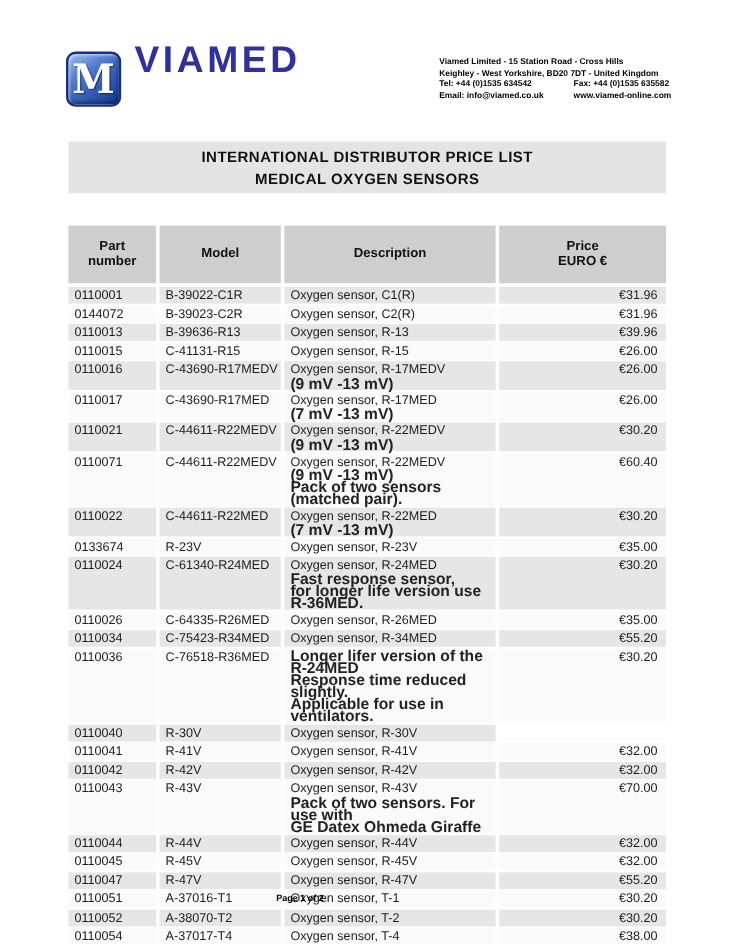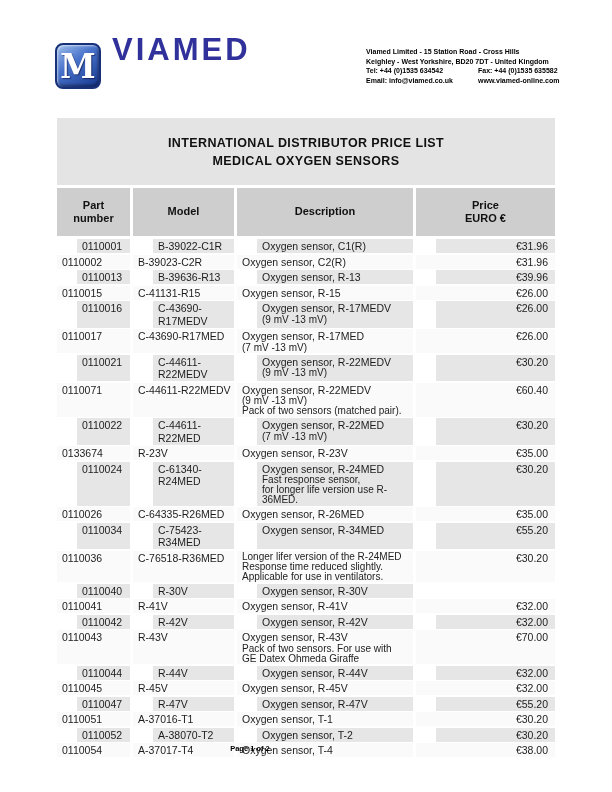--- a/index.html
+++ b/index.html
@@ -46,21 +46,21 @@
     font-size: 7px; line-height: 9.7px;
     font-weight: bold;
     color: #000000;
   }
   .address-split { display: flex; }
   .address-split .left-seg { width: 112px; }
 
   
   .title-band {
     position: absolute; left: 57px; top: 118px;
-    width: 498px; height: 67px;
+    width: 498px; height: 43px;
     background: #e4e4e4;
     display: flex; flex-direction: column;
     align-items: center; justify-content: center;
     text-align: center;
   }
   .title-line {
     font-size: 12.5px; line-height: 18px;
     font-weight: bold; letter-spacing: 0.4px;
     color: #111111;
   }
@@ -84,27 +84,27 @@
     font-size: 11px; line-height: 13.5px;
     font-weight: bold; text-align: center;
     color: #111111;
   }
   .row { margin-bottom: 1.5px; }
   .row .cell {
     padding-top: 1px; padding-bottom: 0.5px;
     font-size: 10.5px; line-height: 12.5px;
     color: #1c1c1c;
   }
-  .row.gray .cell  { background: #e6e6e6; margin-left: 20px; }
+  .row.gray .cell  { background: #e6e6e6; }
   .row.light .cell { background: #fafafa; }
   .cell.part  { padding-left: 5px; }
   .cell.model { padding-left: 5px; }
   .cell.desc  { padding-left: 5px; padding-right: 4px; }
   .cell.price { text-align: right; padding-right: 7px; }
-  .note { font-size: 10px; line-height: 10px; color: #222222; }
+  .note { font-size: 13px; line-height: 10px; color: #222222; font-weight: bold; }
 
   
   .page-footer {
     position: absolute; left: 0; top: 744px;
     width: 500px; text-align: center;
     font-size: 7.5px; font-weight: bold; color: #000000;
   }
 </style>
 </head>
 <body>
@@ -156,21 +156,21 @@
       <div class="cell part">0110001</div>
       <div class="cell model">B-39022-C1R</div>
       <div class="cell desc">
         <div>Oxygen sensor, C1(R)</div>
         <div></div>
       </div>
       <div class="cell price">€31.96</div>
     </div>
 
     <div class="grid-row row light">
-      <div class="cell part">0110002</div>
+      <div class="cell part">0144072</div>
       <div class="cell model">B-39023-C2R</div>
       <div class="cell desc">
         <div>Oxygen sensor, C2(R)</div>
         <div></div>
       </div>
       <div class="cell price">€31.96</div>
     </div>
 
     <div class="grid-row row gray">
       <div class="cell part">0110013</div>

